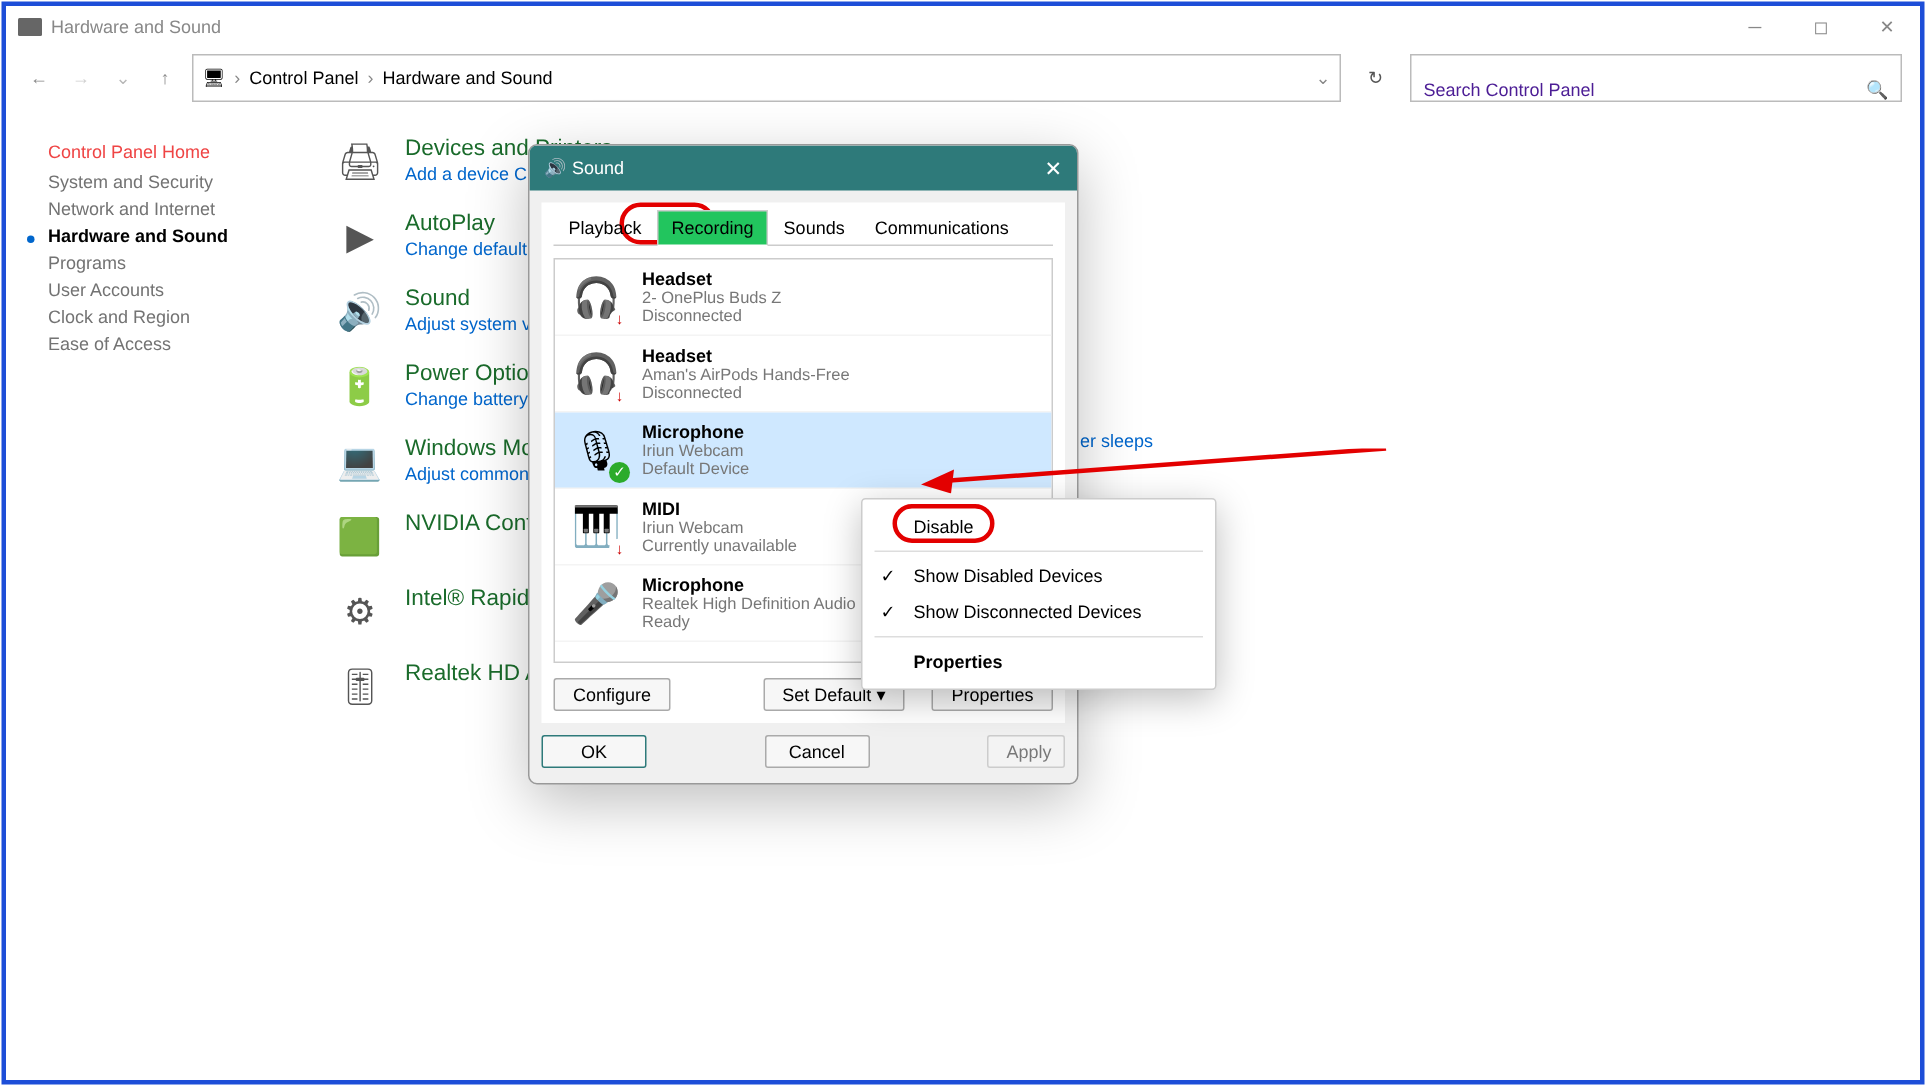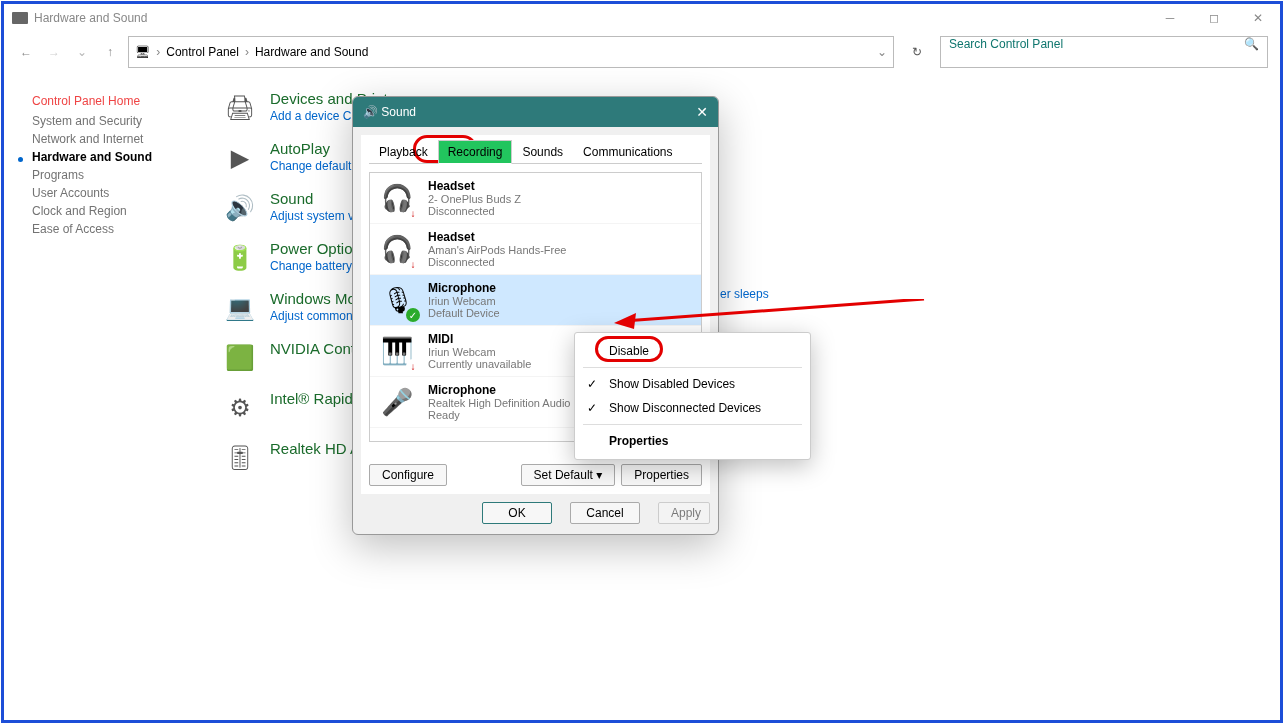--- a/index.html
+++ b/index.html
@@ -7,21 +7,21 @@
 .titlebar{height:28px;display:flex;align-items:center;padding-left:8px;color:#888}
 .titlebar .ic{width:16px;height:12px;background:#666;margin-right:6px;display:inline-block;border-radius:1px}
 .titlebar .wctl{margin-left:auto;display:flex}
 .titlebar .wctl span{width:44px;height:28px;display:flex;align-items:center;justify-content:center;color:#888;cursor:pointer}
 .navrow{height:40px;display:flex;align-items:center;padding:0 12px;gap:8px}
 .navbtn{width:20px;height:20px;display:flex;align-items:center;justify-content:center;color:#888;cursor:pointer}
 .addrbox{flex:1;height:30px;border:1px solid #bbb;display:flex;align-items:center;padding:0 6px;gap:6px;max-width:800px}
 .addrbox .crumb{cursor:pointer}
 .addrbox .sep{color:#888}
 .refresh{width:30px;height:30px;display:flex;align-items:center;justify-content:center;color:#555;cursor:pointer}
-.searchbox{width:310px;height:30px;border:1px solid #bbb;display:flex;align-items:flex-start;padding:0 8px;color:#0f766e}
+.searchbox{width:310px;height:30px;border:1px solid #bbb;display:flex;align-items:flex-end;padding:0 8px;color:#4c1d95}
 .searchbox span:last-child{margin-left:auto}
 .body{display:flex;padding:18px 28px}
 .sidenav{width:160px}
 .sidenav a{display:block;color:#737373;text-decoration:none;margin:4px 0;cursor:pointer}
 .sidenav a.hdr{color:#ef4444;font-size:12px;margin-bottom:6px}
 .sidenav a.active{color:#000;font-weight:600;position:relative}
 .sidenav a.active:before{content:"";position:absolute;left:-14px;top:7px;width:5px;height:5px;background:#0066cc;border-radius:50%}
 .maincol{margin-left:30px;width:640px}
 .cat{display:flex;align-items:flex-start;margin-bottom:14px}
 .cat .cic{width:36px;height:36px;margin-right:12px;display:flex;align-items:center;justify-content:center;font-size:24px;color:#555}
@@ -40,25 +40,25 @@
 .instr{font-size:12px;margin:6px 2px 8px 2px}
 .devlist{border:1px solid #ccc;height:268px;overflow:hidden}
 .dev{display:flex;align-items:center;padding:5px 8px;border-bottom:1px solid #f4f4f4}
 .dev.sel{background:#cfe8ff}
 .dev .dic{width:40px;height:40px;margin-right:10px;display:flex;align-items:center;justify-content:center;font-size:26px;position:relative}
 .dev .dic .badge{position:absolute;right:-2px;bottom:-2px;width:14px;height:14px;border-radius:50%;background:#fff;display:flex;align-items:center;justify-content:center;font-size:10px}
 .dev .dic .badge.red{color:#c00}
 .dev .dic .badge.grn{background:#2bab2b;color:#fff}
 .dev .txt b{font-size:12px;font-weight:600}
 .dev .txt div{font-size:11px;color:#777}
-.btnrow{display:flex;gap:6px;margin-top:22px}
+.btnrow{display:flex;gap:18px;margin-top:10px}
 .btn{border:1px solid #aaa;background:#f7f7f7;padding:3px 12px;font-size:12px;cursor:pointer;border-radius:2px}
 .btn.primary{border-color:#2e7a7a}
 .btnrow .spacer{flex:1}
-.dlg-foot{display:flex;gap:18px;padding:0 8px 10px 8px;justify-content:flex-end}
+.dlg-foot{display:flex;gap:6px;padding:0 8px 10px 8px;justify-content:space-between}
 .ctx{position:absolute;left:570px;top:328px;width:235px;background:#fff;border:1px solid #ccc;box-shadow:0 6px 24px rgba(0,0,0,.25);padding:6px 0;border-radius:3px}
 .ctx .item{padding:5px 14px 5px 34px;font-size:12px;cursor:pointer;position:relative}
 .ctx .item.bold{font-weight:600}
 .ctx .item .chk{position:absolute;left:12px;top:5px}
 .ctx hr{border:none;border-top:1px solid #ddd;margin:4px 8px}
 .arrow{position:absolute;left:610px;top:295px;width:320px;height:30px;pointer-events:none}
 </style>
 </head>
 <body>
 

